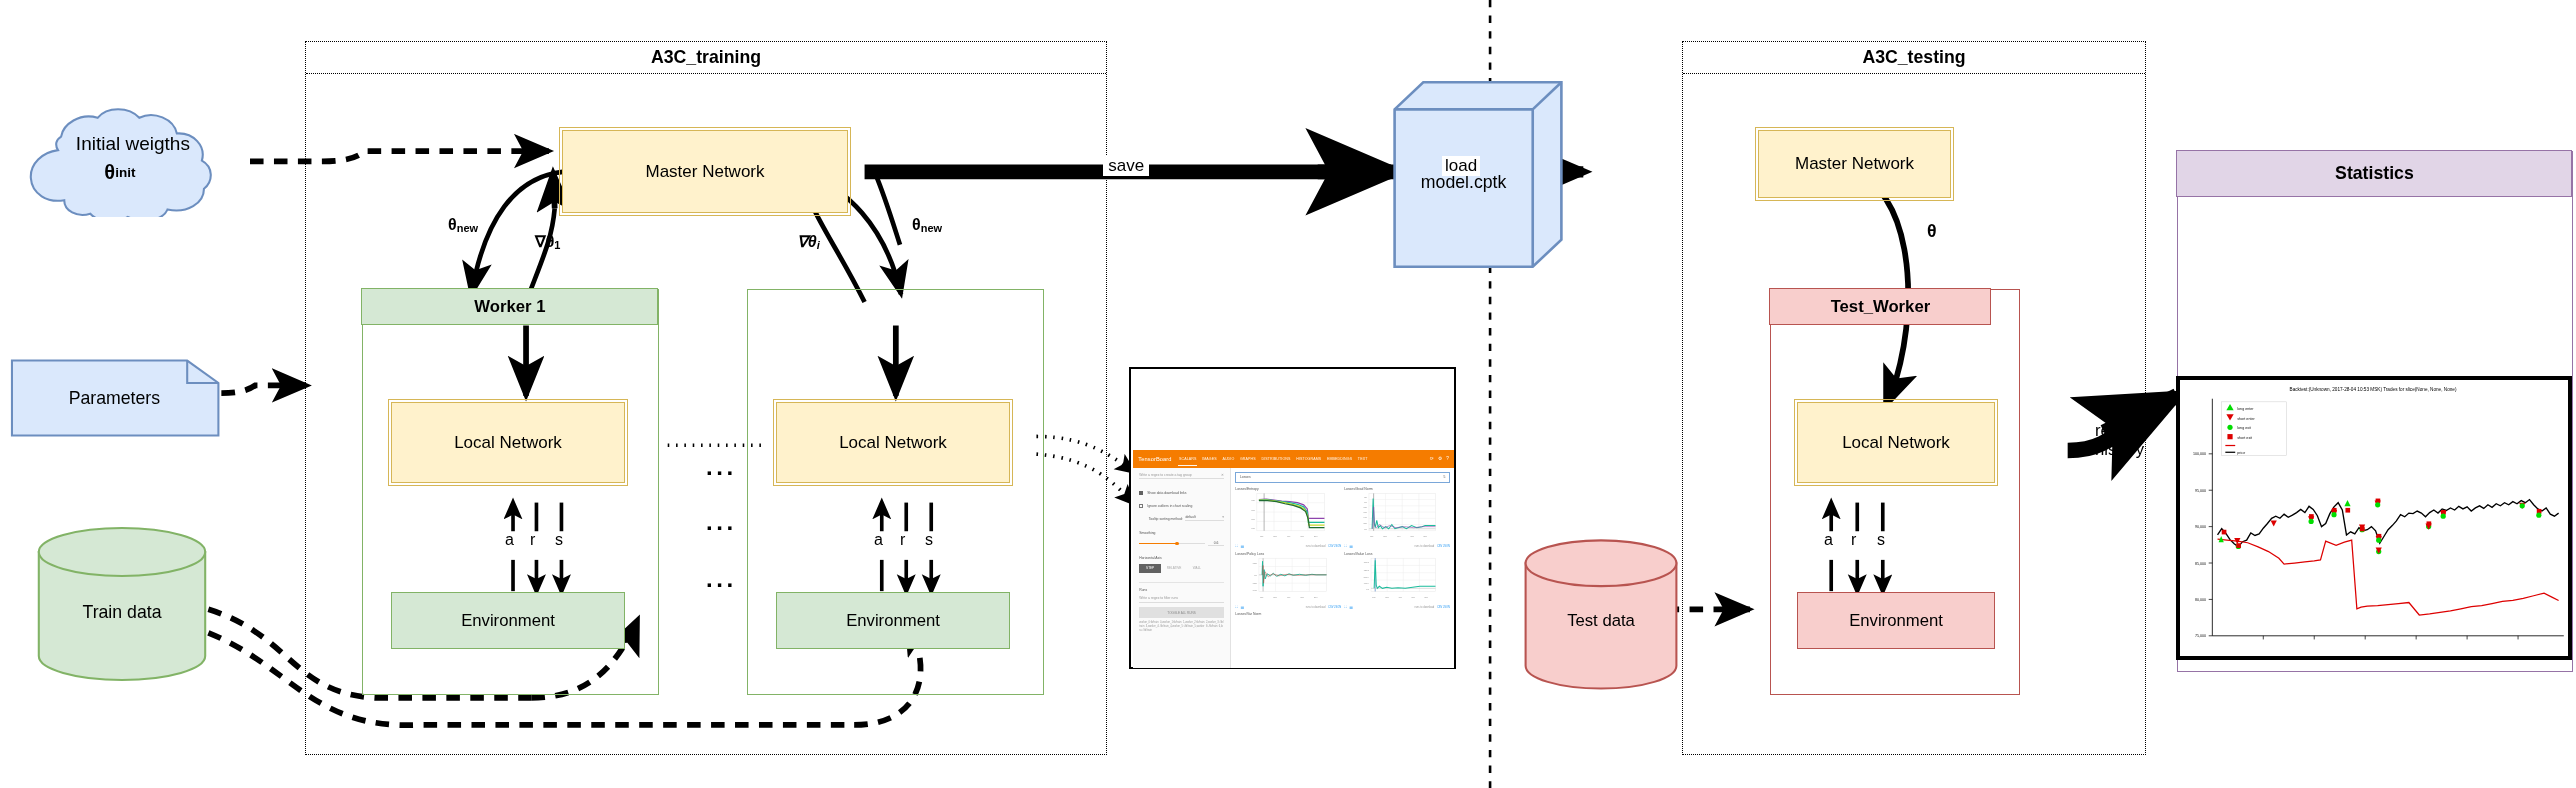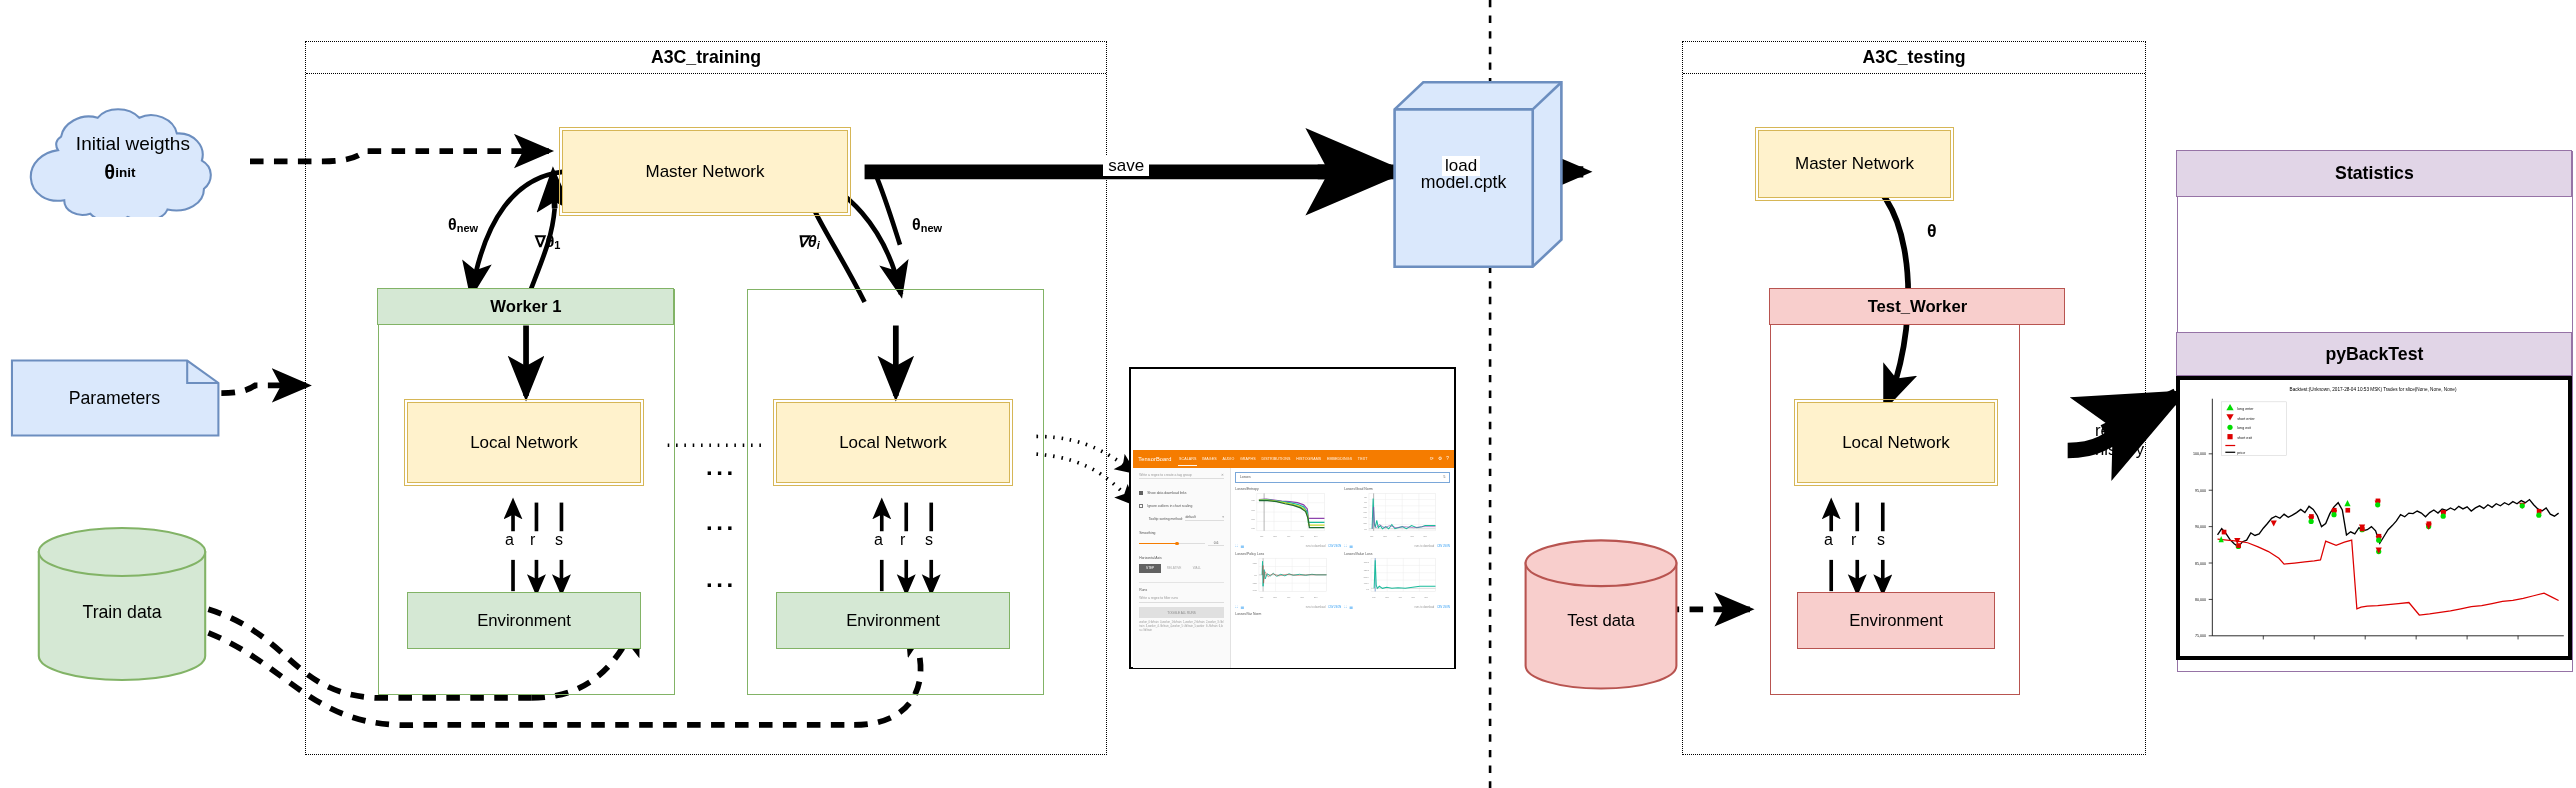--- a/index.html
+++ b/index.html
@@ -264,21 +264,21 @@
 </div>
 
 <div class="abs" style="left:797px;top:232px;font-style:italic;">
   <span class="lbl lbl-b">∇θ</span><span class="lbl-sub">i</span>
 </div>
 
 <div class="abs" style="left:912px;top:216px;">
   <span class="lbl lbl-b">θ</span><span class="lbl-sub">new</span>
 </div>
 
-<div class="abs worker-box" style="left:378px;top:289px;width:297px;height:406px;">
+<div class="abs worker-box" style="left:362px;top:289px;width:297px;height:406px;">
   <div class="worker-head ctr" style="position:absolute;left:-1.6px;top:-1.6px;width:297px;height:37px;">
     <span>Worker 1</span>
   </div>
   <div class="net-box ctr" style="position:absolute;left:28px;top:112px;width:234px;height:81px;">
     <span>Local Network</span>
   </div>
   <div class="env-box ctr" style="position:absolute;left:28px;top:302px;width:234px;height:57px;">
     <span>Environment</span>
   </div>
 </div>
@@ -558,21 +558,21 @@
   <div class="pool-title ctr">A3C_testing</div>
 </div>
 
 <div class="abs net-box ctr" style="left:1758px;top:130px;width:193px;height:68px;">
   <span>Master Network</span>
 </div>
 
 <div class="abs lbl lbl-b" style="left:1927px;top:221px;font-size:17.7px;">θ</div>
 
 <div class="abs test-worker-box" style="left:1770px;top:289px;width:250px;height:406px;">
-  <div class="test-worker-head ctr" style="position:absolute;left:-1.6px;top:-1.6px;width:296px;height:37px;">
+  <div class="test-worker-head ctr" style="position:absolute;left:-1.6px;top:-1.6px;width:222px;height:37px;">
     <span>Test_Worker</span>
   </div>
   <div class="net-box ctr" style="position:absolute;left:26px;top:112px;width:198px;height:81px;">
     <span>Local Network</span>
   </div>
   <div class="env-box-red ctr" style="position:absolute;left:26px;top:302px;width:198px;height:57px;">
     <span>Environment</span>
   </div>
 </div>
 <div class="abs lbl" style="left:1824px;top:531px;">a</div>
@@ -593,23 +593,20 @@
   <div class="lbl" style="font-size:16.7px;">results</div>
   <div class="lbl" style="font-size:16.7px;">history</div>
 </div>
 
 <div class="abs purple-panel" style="left:2177px;top:151px;width:396px;height:521px;">
   <div class="purple-head ctr" style="position:absolute;left:-1.6px;top:-1.6px;width:396px;height:47px;">
     <span>Statistics</span>
   </div>
 
 
-  <div class="purple-head ctr" style="position:absolute;left:-1.6px;top:180px;width:396px;height:44px;border-left:1.6px solid #9673a6;border-right:1.6px solid #9673a6;">
-    <span>pyBackTest</span>
-  </div>
 
   <div class="abs" style="left:-1.6px;top:224px;width:396px;height:284px;border:4.7px solid #000;background:#fff;">
     <svg width="386" height="274" viewBox="0 0 742 527">
       <rect x="0" y="0" width="742" height="527" fill="#fff"></rect>
       <text class="bt-title" x="371" y="22" text-anchor="middle">Backtest:(Unknown, 2017-28-04 10:53 MSK) Trades for slice(None, None, None)</text>
 
       <line x1="62" y1="36" x2="62" y2="492" stroke="#000" stroke-width="1.6"></line>
       <line x1="62" y1="492" x2="738" y2="492" stroke="#000" stroke-width="1.6"></line>
       <g stroke="#000" stroke-width="1.4">
         <line x1="55" y1="142" x2="62" y2="142"></line>

